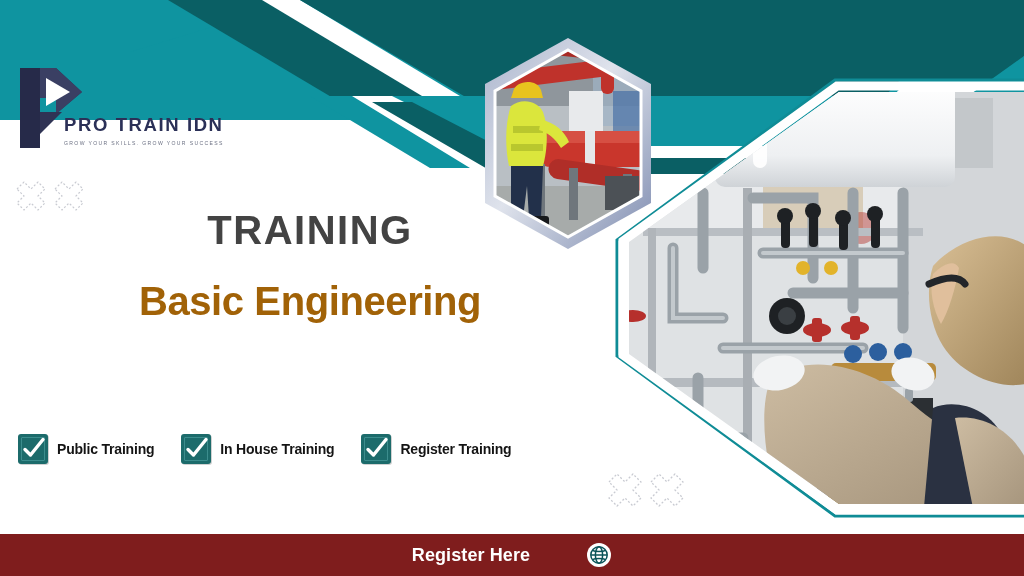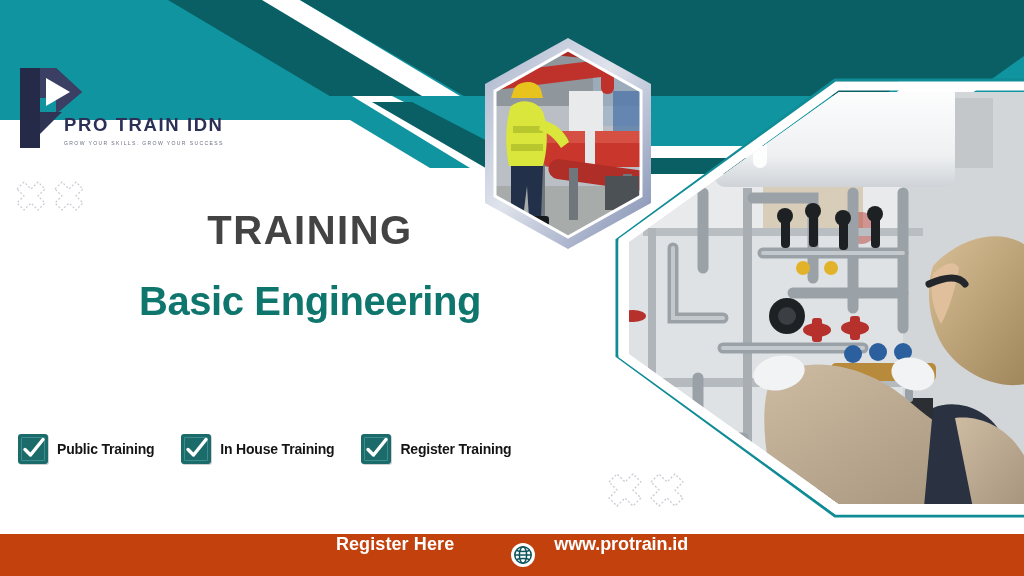--- a/index.html
+++ b/index.html
@@ -83,21 +83,21 @@
     letter-spacing: 1.5px;
     color: #434343;
     line-height: 1.05;
     margin-top: 13px;
   }
   #headline-title {
     margin-top: 29px;
     font-size: 40px;
     font-weight: bold;
     letter-spacing: -0.4px;
-    color: #0f766e;
+    color: #a16207;
     line-height: 1.05;
   }
 
   
   #options-row {
     position: absolute;
     left: 18px;
     top: 434px;
     display: flex;
     align-items: center;
@@ -143,22 +143,23 @@
   #hex-large {
     left: 603px; top: 78px;
     width: 438px; height: 440px;
   }
 
   
   #footer-bar {
     position: absolute;
     left: 0; bottom: 0;
     width: 1024px; height: 42px;
-    background: #c2410c;
+    background: #7f1d1d;
     display: flex;
+    align-items: center;
     justify-content: center;
   }
   #footer-register {
     font-size: 18px;
     font-weight: bold;
     color: #ffffff;
     letter-spacing: 0.1px;
   }
   #footer-globe {
     margin-left: 56px;
@@ -459,16 +460,15 @@
         <circle cx="13" cy="13" r="12" fill="#ffffff"></circle>
         <g fill="none" stroke="#0b5459" stroke-width="1.5">
           <circle cx="13" cy="13" r="8.2"></circle>
           <ellipse cx="13" cy="13" rx="3.6" ry="8.2"></ellipse>
           <path d="M5,13 H21"></path>
           <path d="M6.4,8.4 C9,10 17,10 19.6,8.4"></path>
           <path d="M6.4,17.6 C9,16 17,16 19.6,17.6"></path>
         </g>
       </svg>
     </div>
-    <div id="footer-url">www.protrain.id</div>
   </div>
 
 </div>
 
 </body></html>

